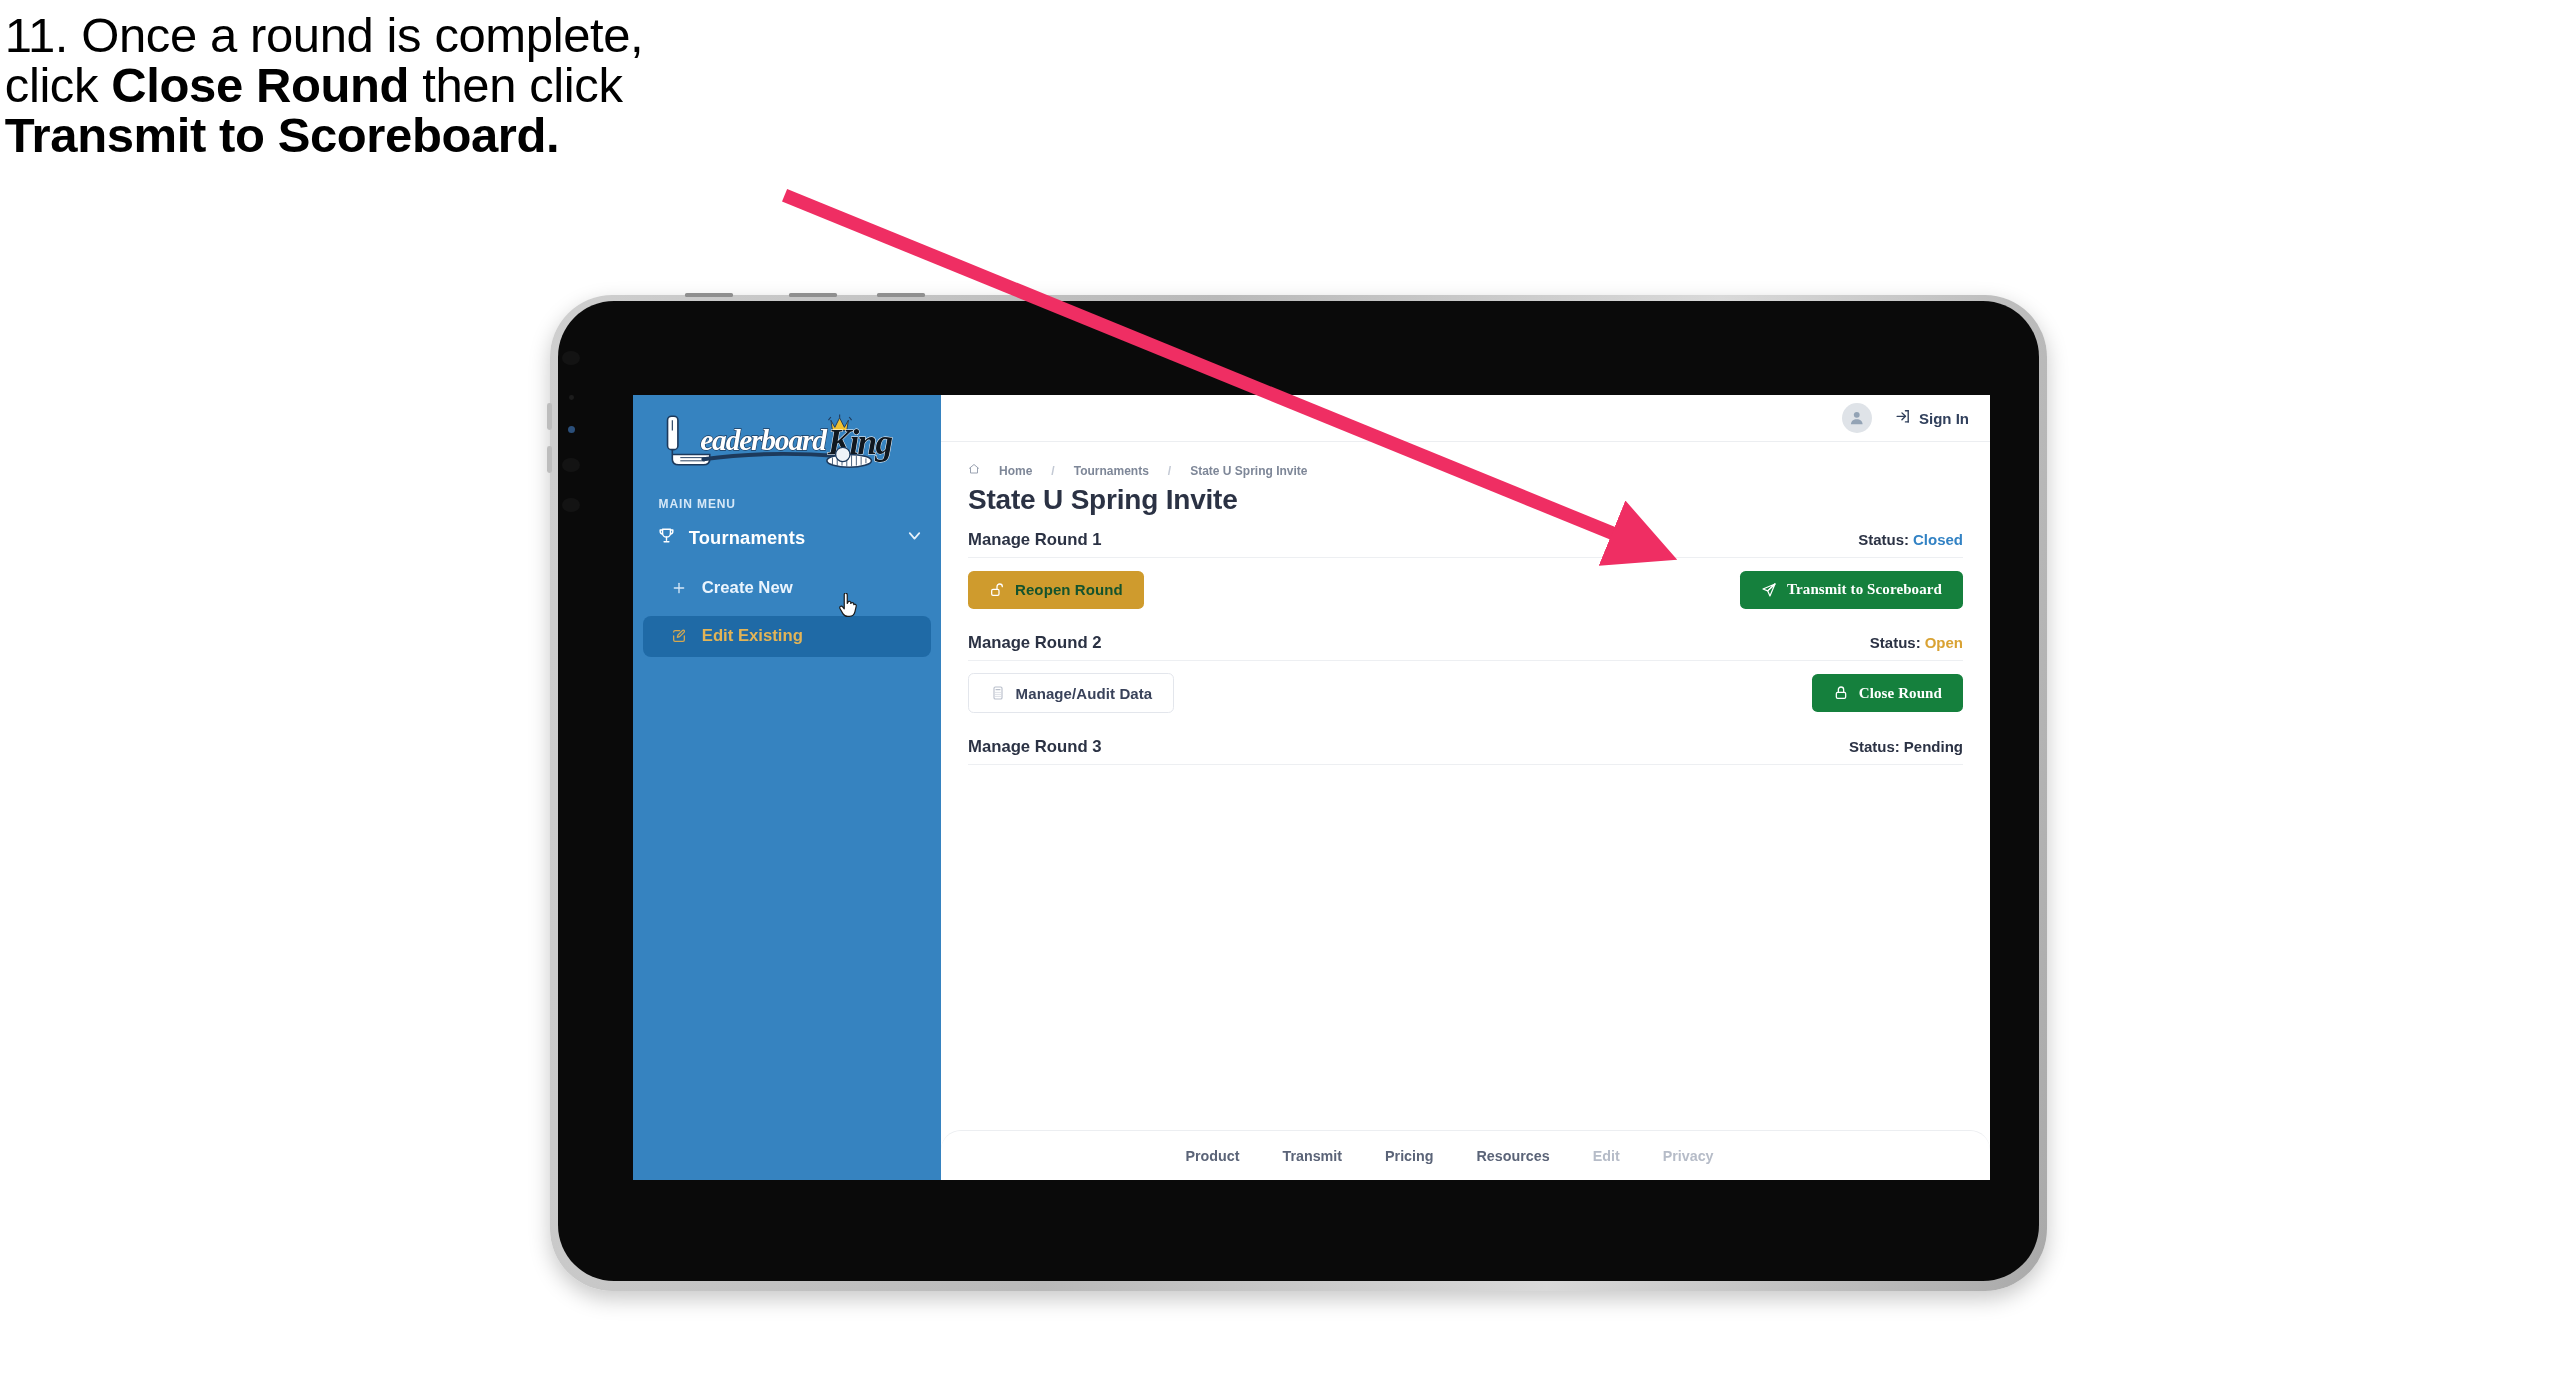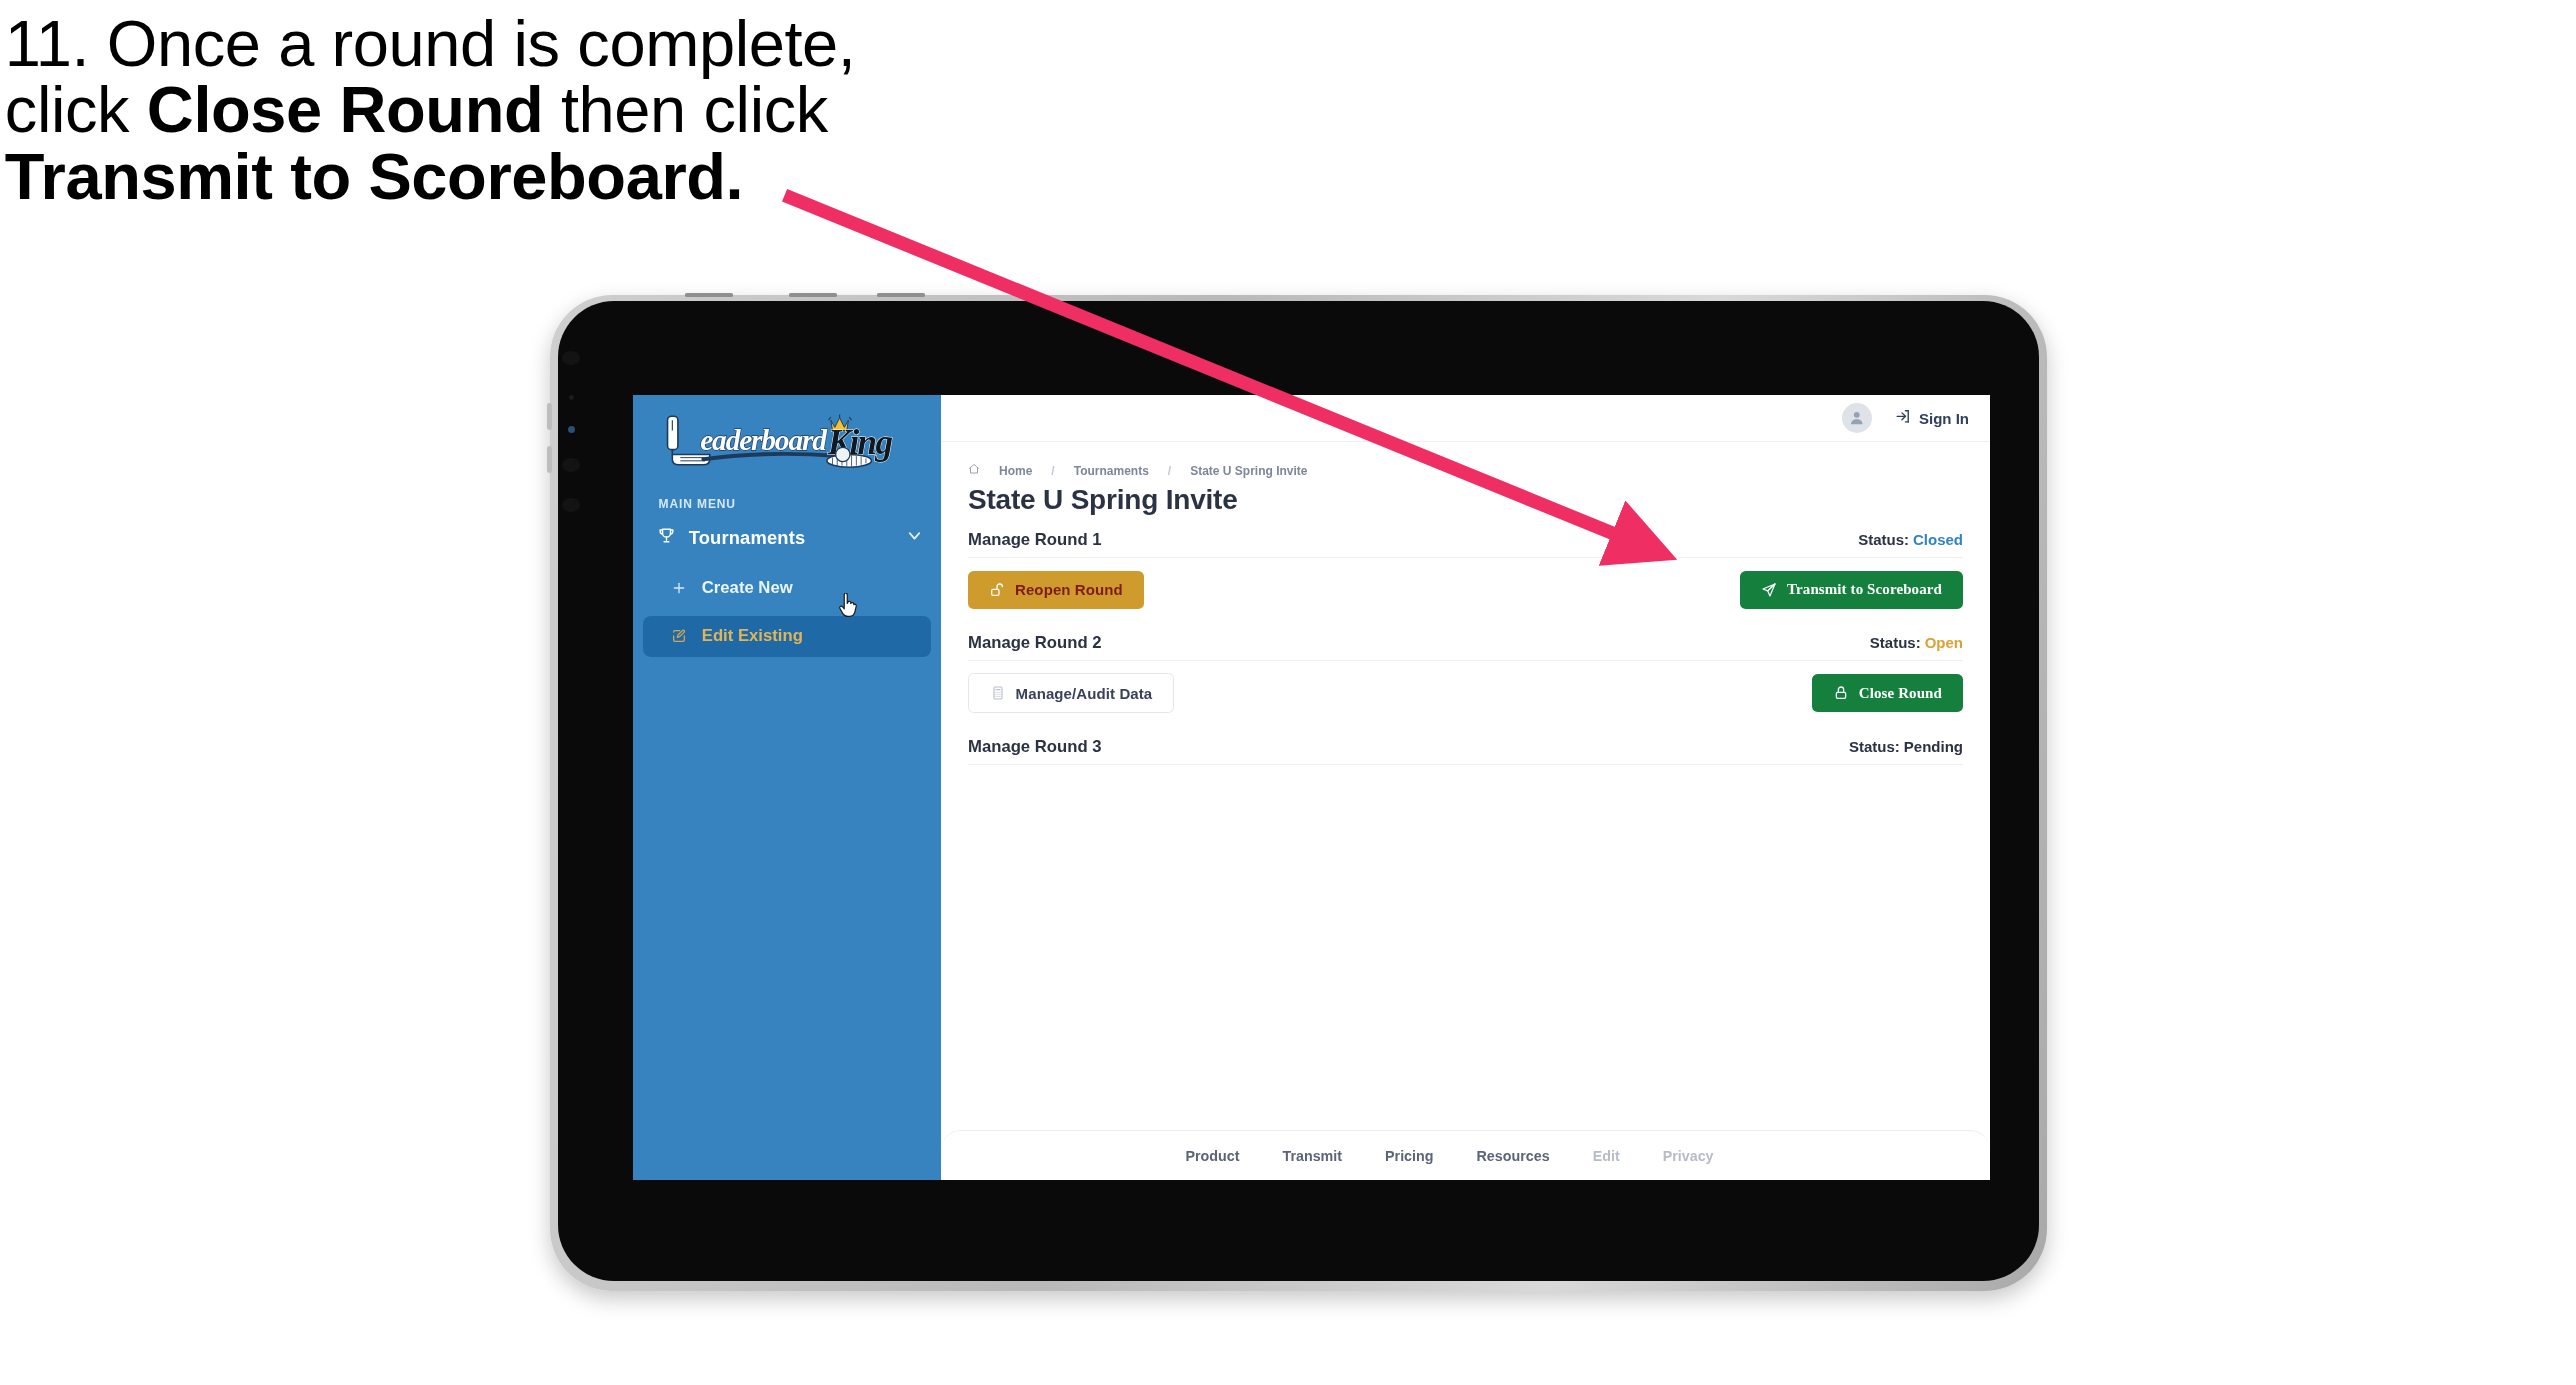--- a/index.html
+++ b/index.html
@@ -5,21 +5,21 @@
   html,body{margin:0;padding:0;}
   body{
     width:2576px;height:1386px;background:#ffffff;
     font-family:"Liberation Sans",sans-serif;
     overflow:hidden;position:relative;
   }
 
   
   #caption{
     position:absolute;left:4.8px;top:11px;width:844px;
-    font-size:65px;line-height:1.02;color:#000;font-weight:400;
+    font-size:49px;line-height:1.02;color:#000;font-weight:400;
     letter-spacing:-0.4px;
   }
   #caption .b{font-weight:bold;}
   #caption .ln{display:block;white-space:nowrap;}
 
   
   #arrow-annotation{
     position:absolute;left:0;top:0;width:2576px;height:1386px;
     pointer-events:none;
   }
@@ -122,21 +122,21 @@
   .round-actions{display:flex;align-items:center;justify-content:space-between;padding-top:12.7px;}
 
   .btn{
     display:inline-flex;align-items:center;gap:9.6px;
     border:none;border-radius:5.6px;cursor:pointer;
     font-family:"Liberation Sans",sans-serif;
     font-size:15px;font-weight:700;letter-spacing:0.1px;
     padding:10.4px 21px;
   }
   .btn .gi{display:inline-flex;align-items:center;}
-  .btn-gold{background:#cf9b2d;color:#7f1d1d;gap:10px;}
+  .btn-gold{background:#cf9b2d;color:#14532d;gap:10px;}
   .btn-blue{background:#15803d;color:#fff;font-family:Liberation Serif, serif;}
   .btn-ghost{background:#fff;color:#39425a;border:0.8px solid #e3e6ec;}
   .btn-ghost .gi{color:#b9bfcb;}
 
   
   #footer{
     border-top:0.8px solid #eceef1;height:49px;flex:0 0 49px;
     display:flex;align-items:center;justify-content:center;gap:43px;
     background:#fff;padding-right:32px;border-radius:20px;
   }

